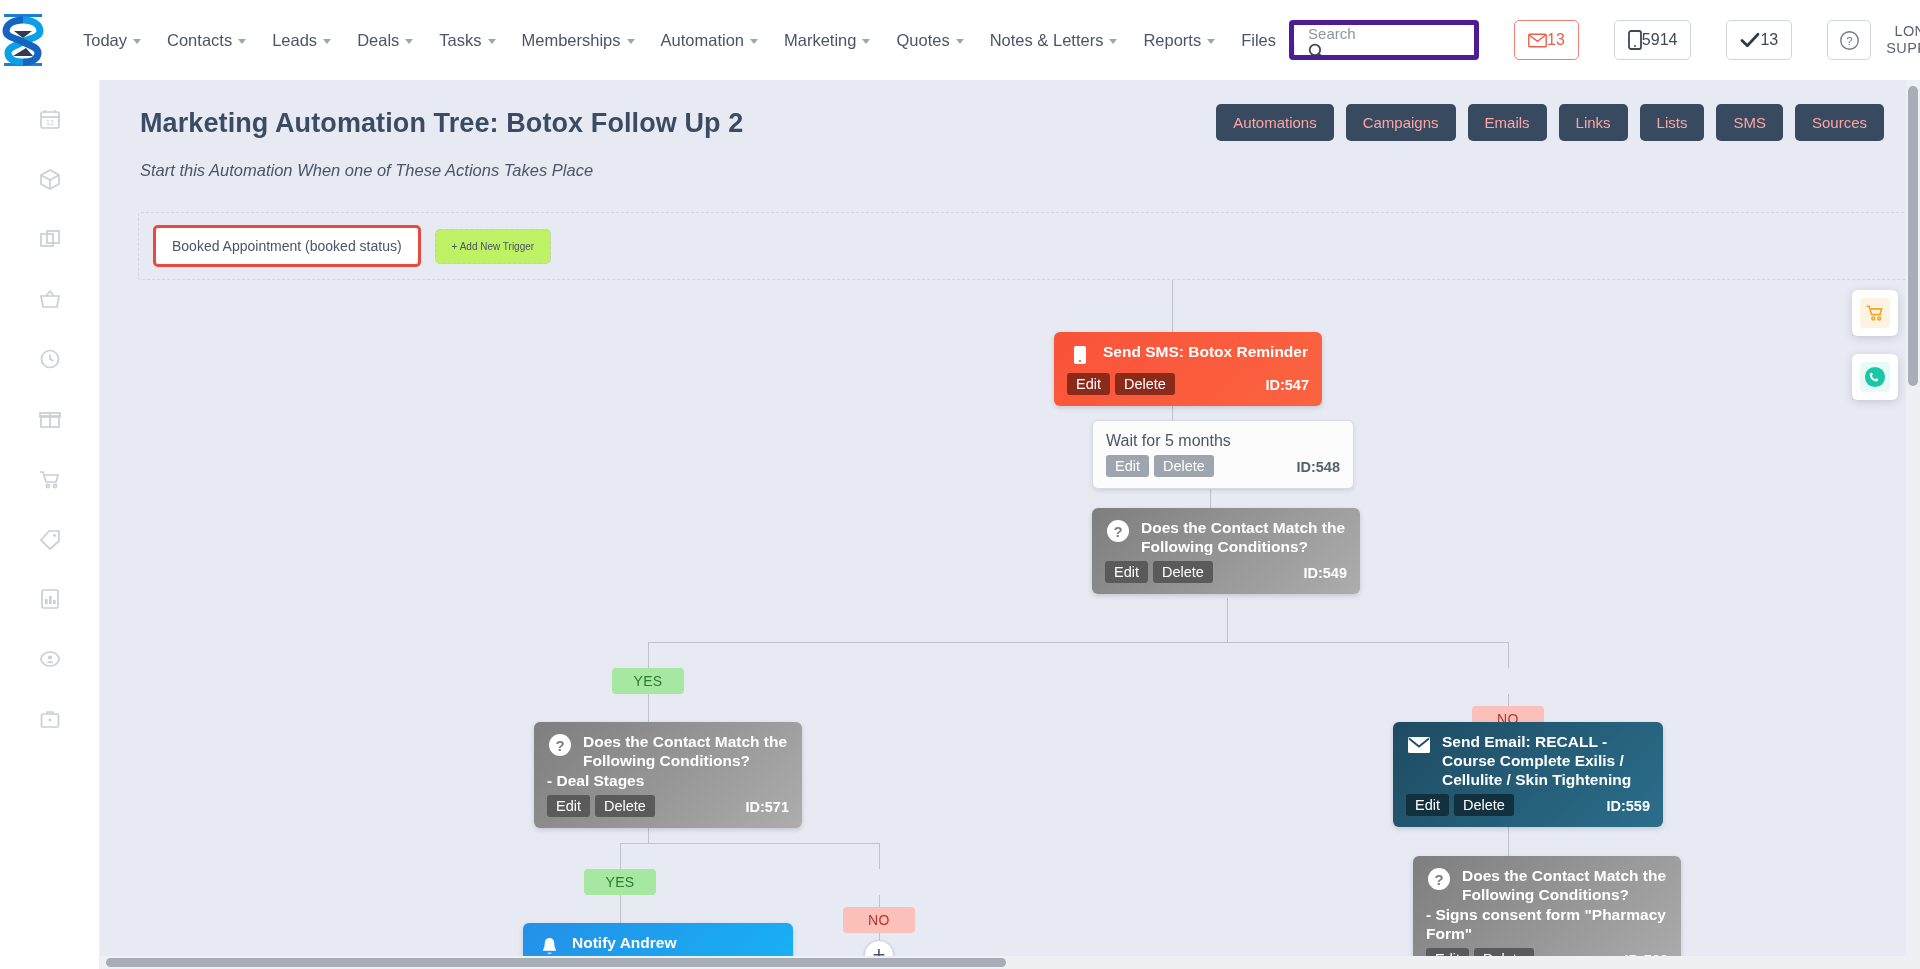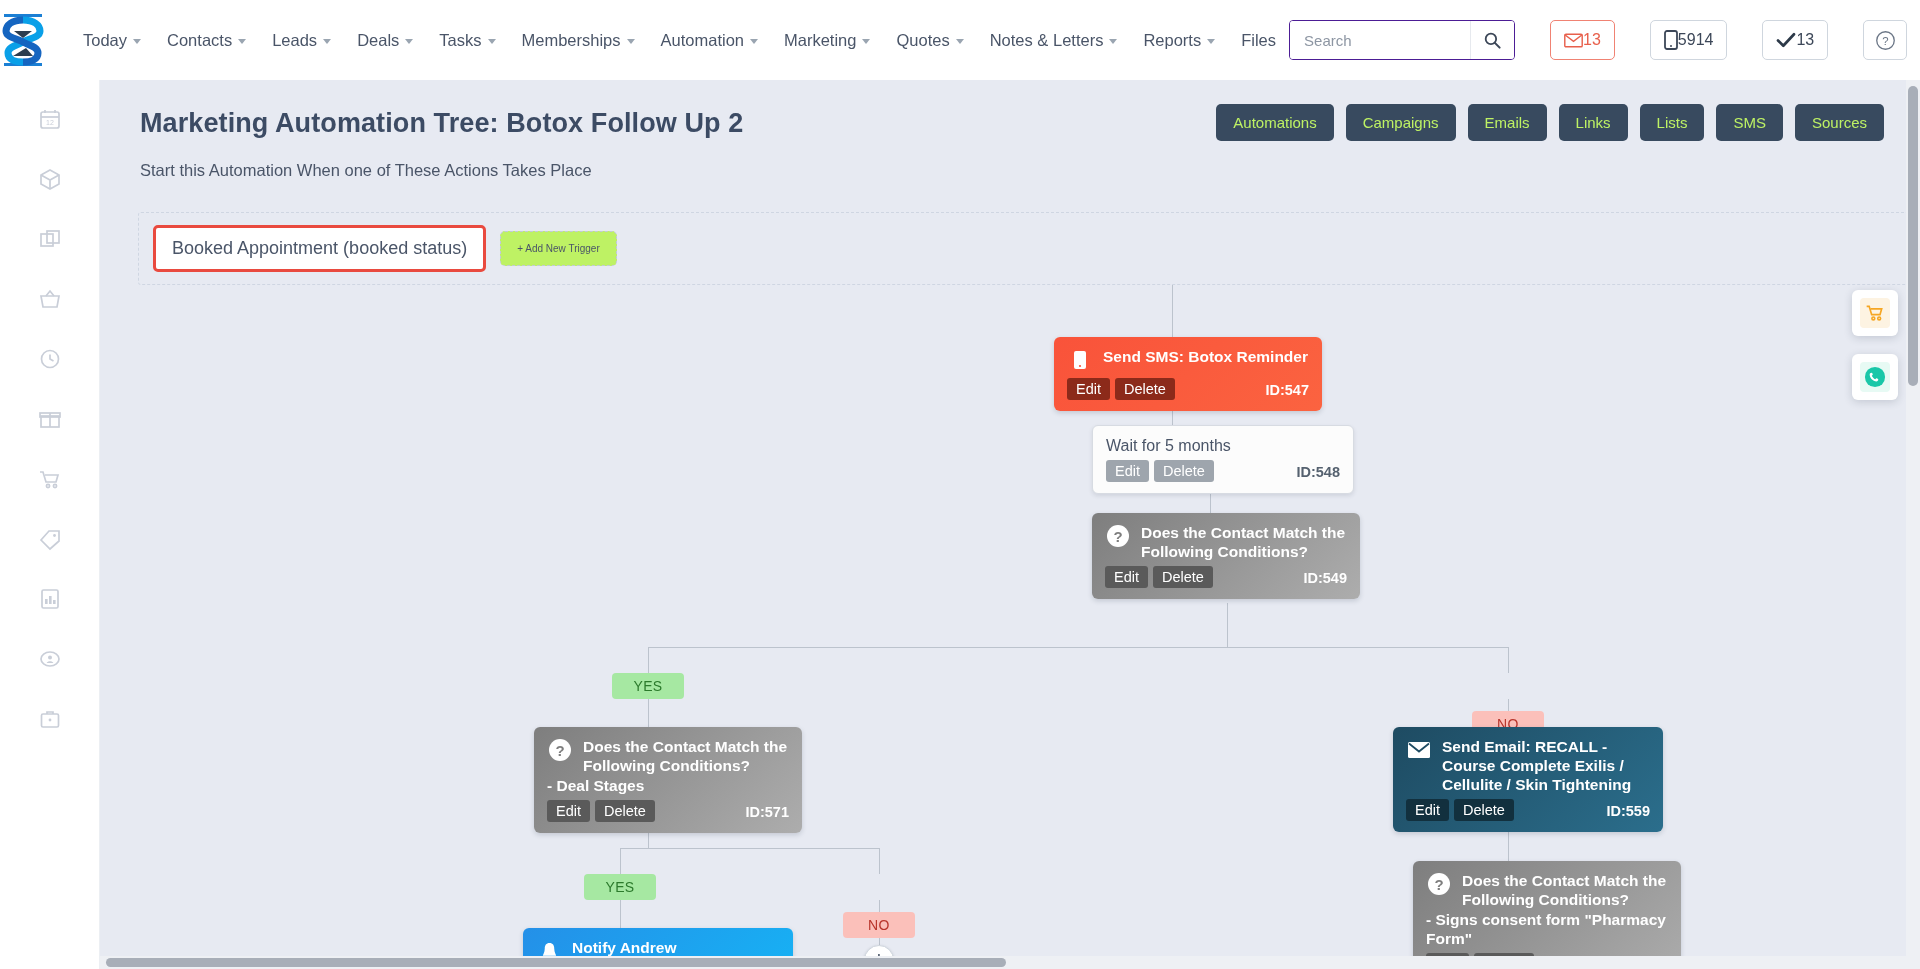--- a/index.html
+++ b/index.html
@@ -29,22 +29,22 @@
     white-space: nowrap;
   }
   .caret {
     width: 0; height: 0; border-left: 4.5px solid transparent;
     border-right: 4.5px solid transparent; border-top: 5px solid #9aa5b1;
     margin-top: 2px;
   }
 
   .right-tools { margin-left: auto; display: flex; align-items: center; gap: 11px; padding-right: 22px; }
   .searchbox {
-    display: flex; align-items: center; border: 1px solid #4c1d95; border-radius: 4px;
-    height: 40px; overflow: hidden; background: #fff;
+    display: flex; align-items: flex-start; border: 5px solid #4c1d95; border-radius: 4px;
+    height: 40px; overflow: hidden; background: #fff; flex-direction: column;
   }
   .searchbox input {
     border: none; outline: none; height: 38px; width: 180px; padding: 0 14px;
     font-size: 15px; color: #5a6472; font-family: "Liberation Sans", sans-serif;
   }
   .searchbox input::placeholder { color: #8d96a3; }
   .search-btn {
     width: 44px; height: 38px; display: flex; align-items: center; justify-content: center;
     border-left: 1px solid #e6e9ee; background: #fff; cursor: pointer;
   }
@@ -71,37 +71,37 @@
   }
   .rail-icon { width: 30px; height: 30px; display: flex; align-items: center; justify-content: center; cursor: pointer; }
 
   
   .content {
     position: absolute; top: 80px; left: 100px; width: 1820px; height: 889px;
     background: #e7eaf2; overflow: hidden;
   }
   .page-head { position: relative; padding: 28px 10px 0 40px; }
   .page-title { font-size: 27px; font-weight: bold; color: #3c4b64; letter-spacing: .1px; }
-  .page-sub { margin-top: 22px; font-size: 16.5px; color: #4a5568; }
+  .page-sub { margin-top: 22px; font-size: 16.5px; color: #4a5568; font-style: italic; }
 
   .head-btns { position: absolute; right: 36px; top: 24px; display: flex; gap: 12px; }
   .hbtn {
-    background: #384a5f; color: #bef264; font-size: 15px; border-radius: 5px;
+    background: #384a5f; color: #fca5a5; font-size: 15px; border-radius: 5px;
     padding: 10px 17px; cursor: pointer; white-space: nowrap;
   }
 
   
   .trigger-strip {
     margin: 32px 0 0 38px; width: 1770px;
     border: 1px dashed #cfd6e2; border-radius: 3px;
     padding: 12px 14px; display: flex; align-items: center; gap: 14px;
   }
   .trigger-pill {
     background: #fff; border: 3px solid #e94a3f; border-radius: 5px;
-    padding: 10px 16px; font-size: 18px; color: #4a5568; cursor: pointer;
+    padding: 10px 16px; font-size: 14px; color: #4a5568; cursor: pointer;
   }
   .add-trigger {
     background: #bef264; border: 1px dashed #c2cad6; border-radius: 5px;
     padding: 11px 16px; font-size: 10px; color: #4a5568; cursor: pointer;
   }
 
   
   .canvas { position: relative; width: 1820px; height: 680px; }
   .node {
     position: absolute; border-radius: 6px; box-shadow: 0 2px 5px rgba(40,50,70,.18);

